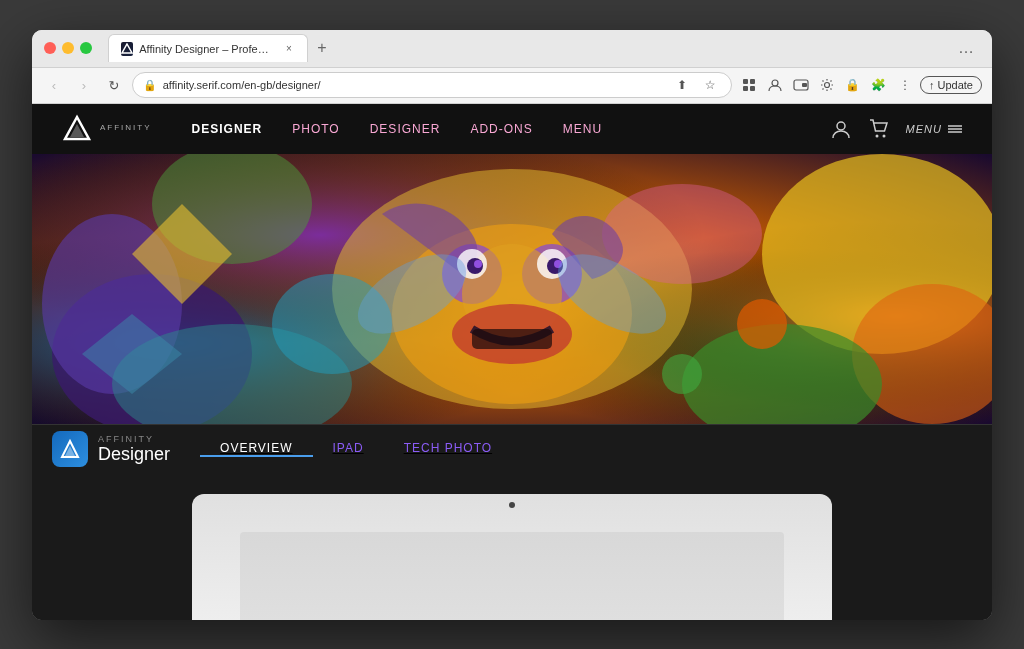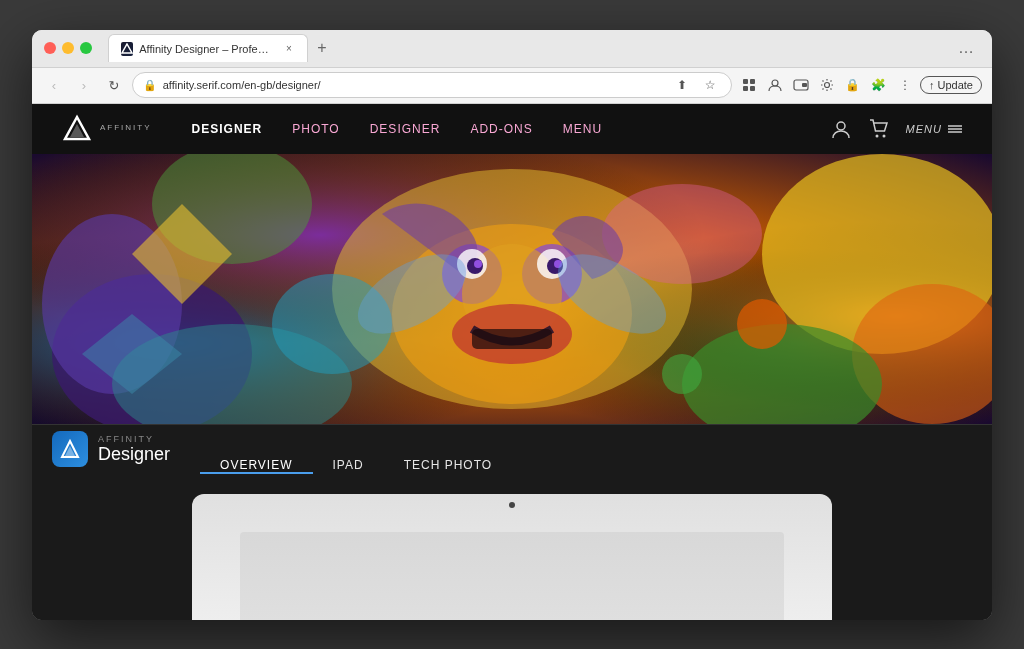--- a/index.html
+++ b/index.html
@@ -282,28 +282,29 @@
     }
     .product-title {
       font-size: 18px;
       color: #ffffff;
       font-weight: 300;
     }
     .product-tabs {
       display: flex;
       flex: 1;
       height: 100%;
-      align-items: flex-end;
+      align-items: center;
+      text-decoration: underline;
     }
     .product-tab {
       padding: 0 20px;
       display: flex;
       align-items: center;
       font-size: 12px;
-      color: #e5e5e5;
+      color: #8b5cf6;
       cursor: pointer;
       letter-spacing: 1px;
       border-bottom: 2px solid transparent;
     }
     .product-tab.active {
       color: #ffffff;
       border-bottom: 2px solid #4a9eed;
     }
     .buy-now-btn {
       background: transparent;

